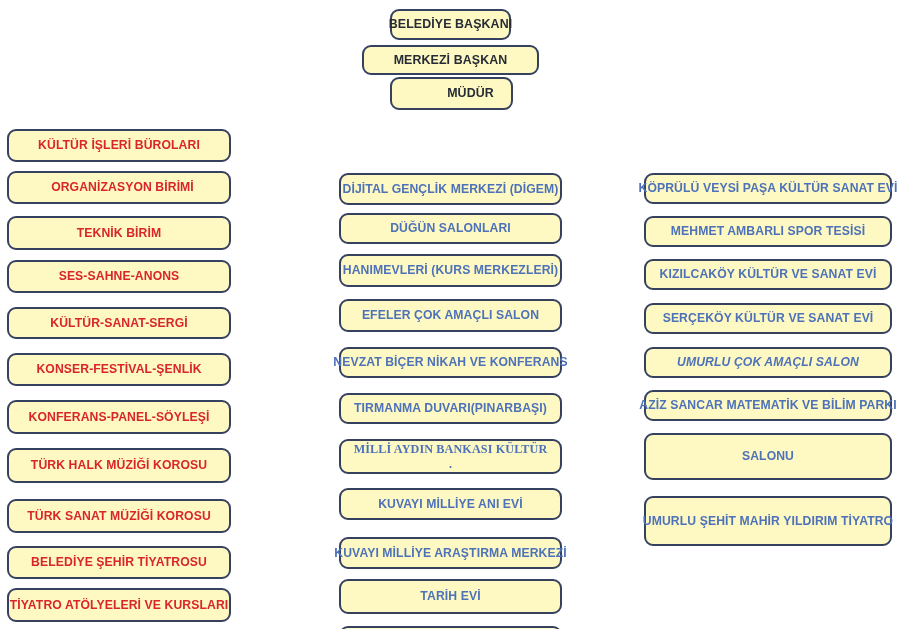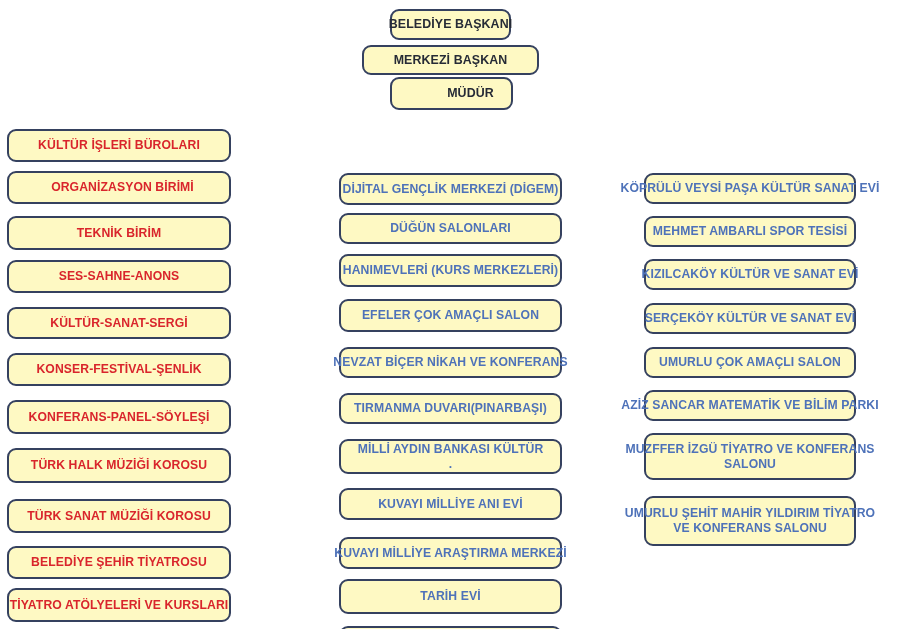--- a/index.html
+++ b/index.html
@@ -25,21 +25,21 @@
     font-size: 12.2px;
     line-height: 15px;
     letter-spacing: 0.1px;
   }
   .box .ln { white-space: nowrap; display: block; }
   .exec { color: #262b36; font-size: 12.4px; }
   .red  { color: #d9252c; }
   .blue { color: #4e72b9; margin-top: 40px; }
   .col-left  { left: 7px;   width: 224px; }
   .col-mid   { left: 339px; width: 223px; }
-  .col-right { left: 644px; width: 212px; }
+  .col-right { left: 644px; width: 248px; }
 </style>
 </head>
 <body>
 
 <div>
 
   <div class="box exec" style="left:390px;top:9px;width:121px;height:31px;">
     <span class="ln">BELEDİYE BAŞKANI</span>
   </div>
   <div class="box exec" style="left:362px;top:45px;width:177px;height:30px;">
@@ -94,21 +94,21 @@
   </div>
   <div class="box blue col-mid" style="top:259px;height:33px;">
     <span class="ln">EFELER ÇOK AMAÇLI SALON</span>
   </div>
   <div class="box blue col-mid" style="top:307px;height:31px;">
     <span class="ln">NEVZAT BİÇER NİKAH VE KONFERANS</span>
   </div>
   <div class="box blue col-mid" style="top:353px;height:31px;">
     <span class="ln">TIRMANMA DUVARI(PINARBAŞI)</span>
   </div>
-  <div class="box blue col-mid" style="top:399px;height:35px;">
+  <div class="box blue col-mid" style="top:399px;height:35px;font-family:Liberation Serif, serif;">
     <span class="ln">MİLLİ AYDIN BANKASI KÜLTÜR</span>
     <span class="ln">.</span>
   </div>
   <div class="box blue col-mid" style="top:448px;height:32px;">
     <span class="ln">KUVAYI MİLLİYE ANI EVİ</span>
   </div>
   <div class="box blue col-mid" style="top:497px;height:32px;">
     <span class="ln">KUVAYI MİLLİYE ARAŞTIRMA MERKEZİ</span>
   </div>
   <div class="box blue col-mid" style="top:539px;height:35px;">
@@ -123,28 +123,26 @@
   </div>
   <div class="box blue col-right" style="top:176px;height:31px;">
     <span class="ln">MEHMET AMBARLI SPOR TESİSİ</span>
   </div>
   <div class="box blue col-right" style="top:219px;height:31px;">
     <span class="ln">KIZILCAKÖY KÜLTÜR VE SANAT EVİ</span>
   </div>
   <div class="box blue col-right" style="top:263px;height:31px;">
     <span class="ln">SERÇEKÖY KÜLTÜR VE SANAT EVİ</span>
   </div>
-  <div class="box blue col-right" style="top:307px;height:31px;">
+  <div class="box blue col-right" style="top:307px;height:31px;font-style:italic;">
     <span class="ln">UMURLU ÇOK AMAÇLI SALON</span>
   </div>
   <div class="box blue col-right" style="top:350px;height:31px;">
     <span class="ln">AZİZ SANCAR MATEMATİK VE BİLİM PARKI</span>
   </div>
   <div class="box blue col-right" style="top:393px;height:47px;">
-    <span class="ln">MUZFFER İZGÜ TİYATRO VE KONFERANS</span>
     <span class="ln">SALONU</span>
   </div>
   <div class="box blue col-right" style="top:456px;height:50px;">
     <span class="ln">UMURLU ŞEHİT MAHİR YILDIRIM TİYATRO</span>
-    <span class="ln">VE KONFERANS SALONU</span>
   </div>
 
 </div>
 
 </body></html>

